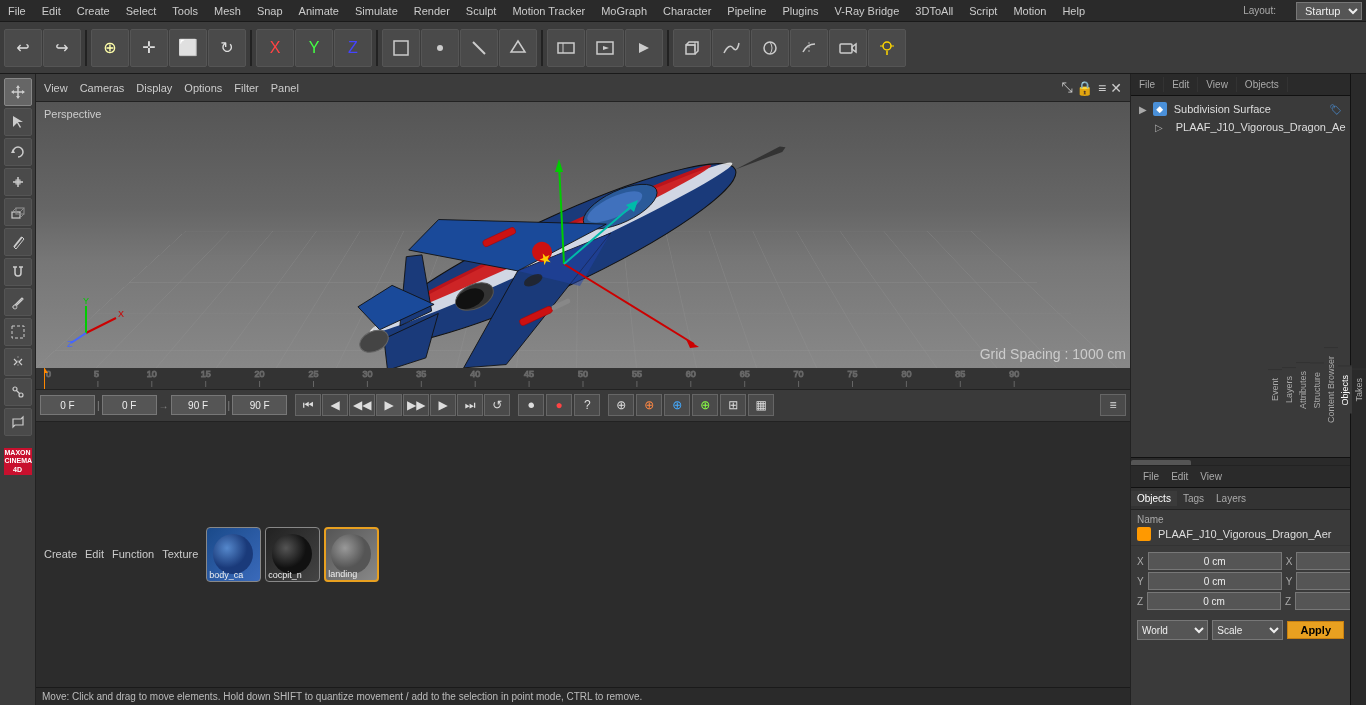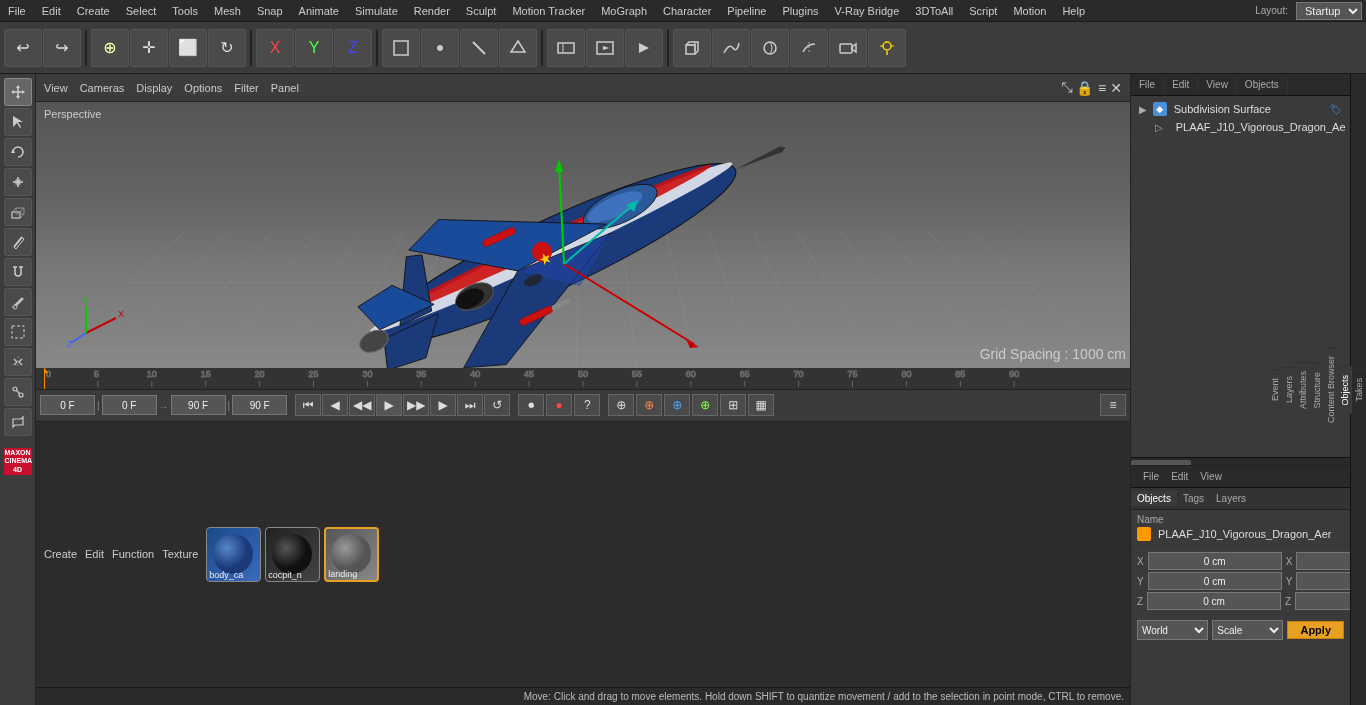--- a/index.html
+++ b/index.html
@@ -7,21 +7,21 @@
 
     
     #menu-bar {
       width: 100%; height: 22px; background: #2a2a2a; display: flex; align-items: center;
       border-bottom: 1px solid #1a1a1a;
     }
     .menu-item {
       padding: 2px 8px; color: #ccc; cursor: pointer; font-size: 11px;
     }
     .layout-section {
-      margin-left: auto; display: flex; align-items: center; gap: 8px; padding-right: 4px;
+      margin-left: auto; display: flex; align-items: center; gap: 20px; padding-right: 4px;
     }
     .layout-label { color: #aaa; font-size: 10px; }
     .layout-dropdown {
       background: #555; border: 1px solid #777; color: #eee; font-size: 11px;
       padding: 1px 4px; height: 18px;
     }
 
     
     #toolbar {
       width: 100%; height: 52px; background: #3c3c3c; display: flex; align-items: center;
@@ -116,21 +116,21 @@
     .mat-header { display: flex; gap: 8px; align-items: center; padding: 2px 4px; }
     .mat-header-btn { color: #ccc; cursor: pointer; font-size: 11px; }
     .material-thumb {
       width: 55px; height: 55px; background: #666; border: 1px solid #888;
       display: flex; align-items: center; justify-content: center; cursor: pointer;
       position: relative; border-radius: 4px; flex-shrink: 0;
     }
     .material-thumb span { position: absolute; bottom: 1px; left: 2px; font-size: 9px; color: #eee; }
     #status-bar {
       height: 18px; background: #2a2a2a; border-top: 1px solid #1a1a1a;
-      display: flex; align-items: center; padding: 0 6px; justify-content: flex-end;
+      display: flex; align-items: center; padding: 0 6px;
     }
     #status-text { color: #bbb; font-size: 10px; }
 
     
     #right-panel {
       width: 220px; background: #3a3a3a; border-left: 1px solid #222;
       display: flex; flex-direction: column; flex-shrink: 0;
     }
     #right-tabs {
       height: 22px; background: #2a2a2a; display: flex; align-items: center;

